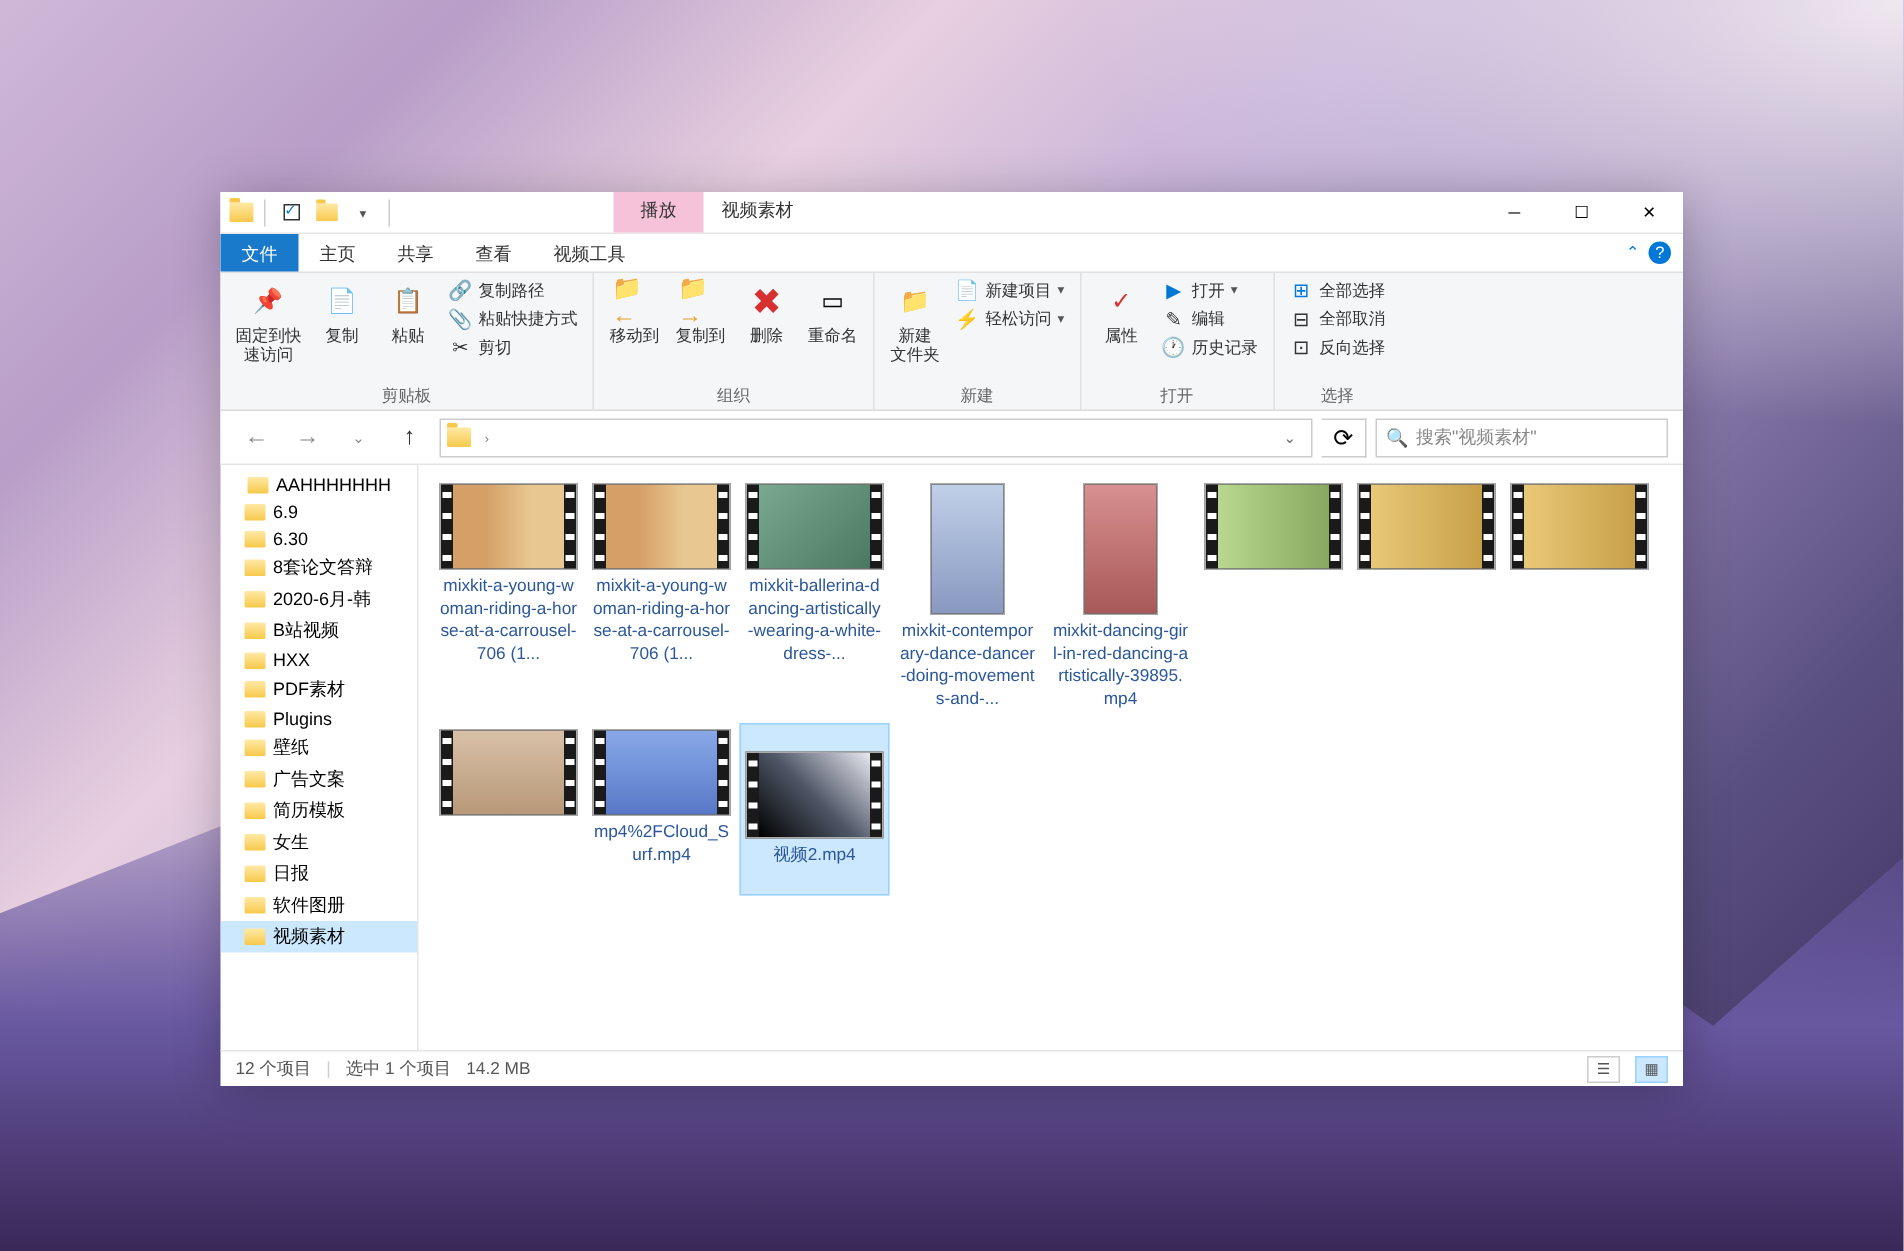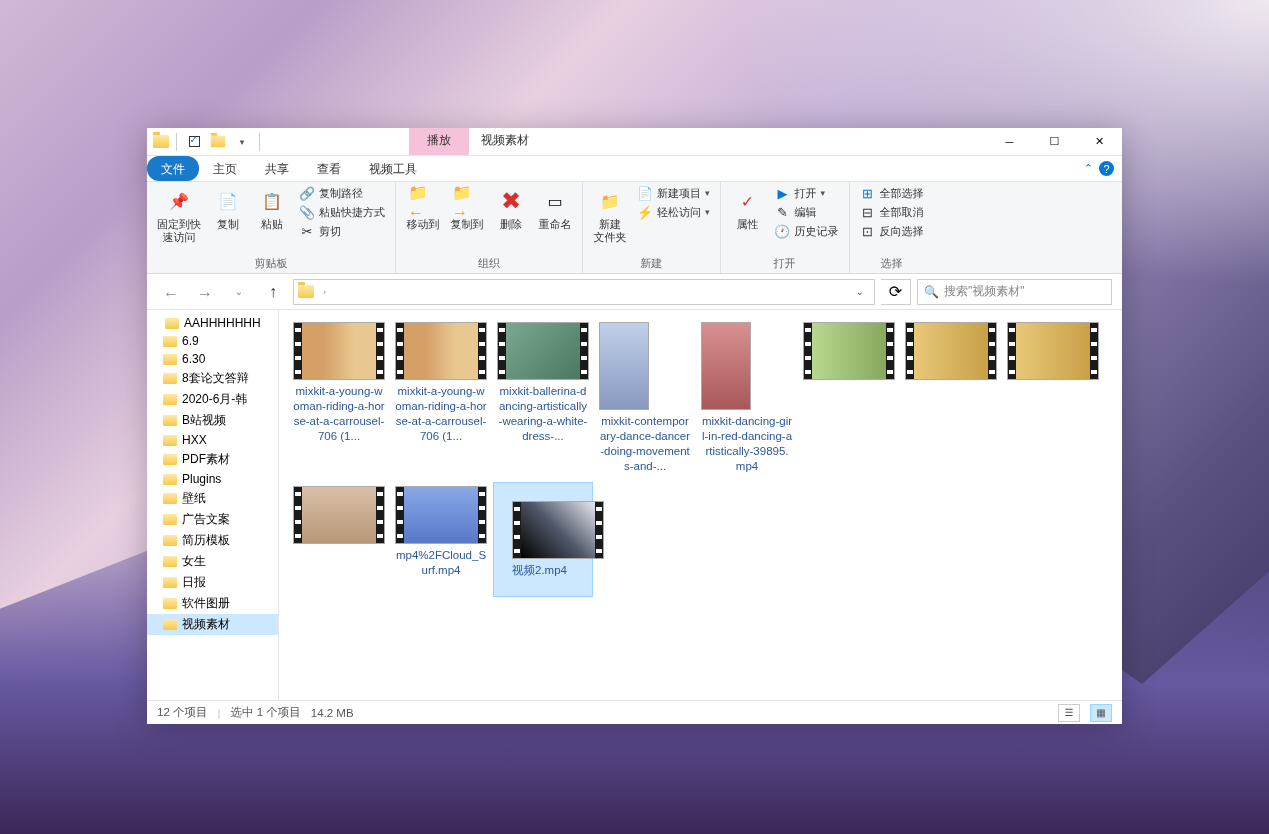--- a/index.html
+++ b/index.html
@@ -21,21 +21,21 @@
 .chevron-sm { font-size:9px; color:#555; }
 
 .titlebar-tabs { display: flex; margin-left: 140px; }
 .ctx-tab { padding: 4px 18px; font-size: 12px; background: #f6c2d9; color: #333; cursor:pointer; }
 .title-text { padding: 4px 12px; font-size: 12px; color: #333; }
 
 .window-controls { margin-left: auto; display: flex; }
 .win-ctrl { width: 45px; display: flex; align-items: center; justify-content: center; cursor: pointer; font-size: 11px; }
 
 .menubar { height: 26px; display: flex; align-items: stretch; background: #fff; border-bottom: 1px solid #e0e0e0; font-size: 12px; }
-.menu-tab { padding: 5px 14px; cursor: pointer; color: #333; border-radius: 12px; }
+.menu-tab { padding: 5px 14px; cursor: pointer; color: #333; }
 .menu-tab.active { background: #1979ca; color: #fff; }
 .menu-spacer { flex: 1; }
 .menu-right { display:flex; align-items:center; gap:6px; padding-right:8px; }
 .collapse-ic { color:#0078d7; font-size:11px; }
 .help-ic { width:15px; height:15px; border-radius:50%; background:#0078d7; color:#fff; font-size:11px; display:flex; align-items:center; justify-content:center; }
 
 .ribbon { height: 92px; background: #f5f6f7; display: flex; border-bottom: 1px solid #dadada; }
 .ribbon-group { display: flex; flex-direction: column; padding: 2px 6px 0; border-right: 1px solid #e0e0e0; }
 .ribbon-group-content { flex: 1; display: flex; align-items: flex-start; gap: 2px; }
 .ribbon-group-label { font-size: 11px; color: #666; text-align: center; padding: 2px 0; }
@@ -57,21 +57,21 @@
 .search-box { width: 195px; height: 26px; border: 1px solid #ccc; display: flex; align-items: center; padding: 0 6px; font-size: 12px; color: #888; }
 
 .body { flex: 1; display: flex; overflow: hidden; }
 .sidebar { width: 132px; border-right: 1px solid #e5e5e5; overflow-y: auto; padding: 4px 0; font-size: 12px; }
 .tree-item { display: flex; align-items: center; gap: 5px; padding: 2px 4px 2px 18px; cursor: pointer; white-space: nowrap; overflow: hidden; }
 .tree-item.level2 { padding-left: 16px; }
 .tree-item.selected { background: #cce8ff; }
 .folder-ic { width: 14px; height: 11px; background: linear-gradient(#ffe9a6,#f7c94b); border-radius: 1px; flex-shrink:0; }
 
 .content { flex: 1; padding: 8px 10px; overflow-y: auto; display: flex; flex-wrap: wrap; align-content: flex-start; gap: 4px 2px; }
-.file-item { width: 100px; display: flex; flex-direction: column; align-items: flex-start; padding: 4px; cursor: pointer; }
+.file-item { width: 100px; display: flex; flex-direction: column; align-items: center; padding: 4px; cursor: pointer; }
 .file-item.selected { background: #cce8ff; border: 1px solid #99d1ff; padding: 18px; }
 .thumb { width: 92px; height: 58px; background: #333; border: 1px solid #aaa; position: relative; overflow:hidden; }
 .thumb.tall { width: 50px; height: 88px; }
 .film-strip { position: absolute; top: 0; bottom: 0; width: 8px; background: #1a1a1a; display: flex; flex-direction: column; justify-content: space-around; }
 .film-strip.left { left: 0; }
 .film-strip.right { right: 0; }
 .film-strip::before, .film-strip::after { content:""; height:4px; background:#fff; margin:1px; }
 .sprocket { height:4px; background:#fff; margin:1px; }
 .thumb-img { position:absolute; left:8px; right:8px; top:0; bottom:0; }
 .thumb.tall .thumb-img { left:0; right:0; }

